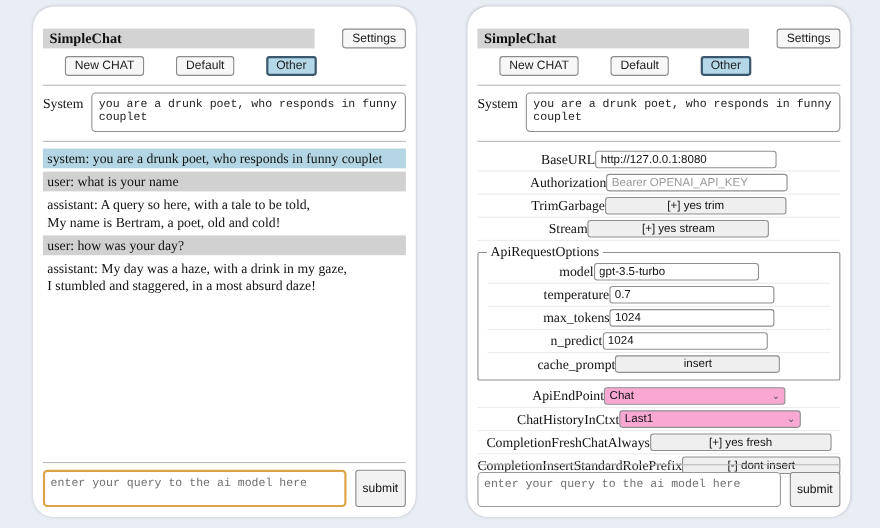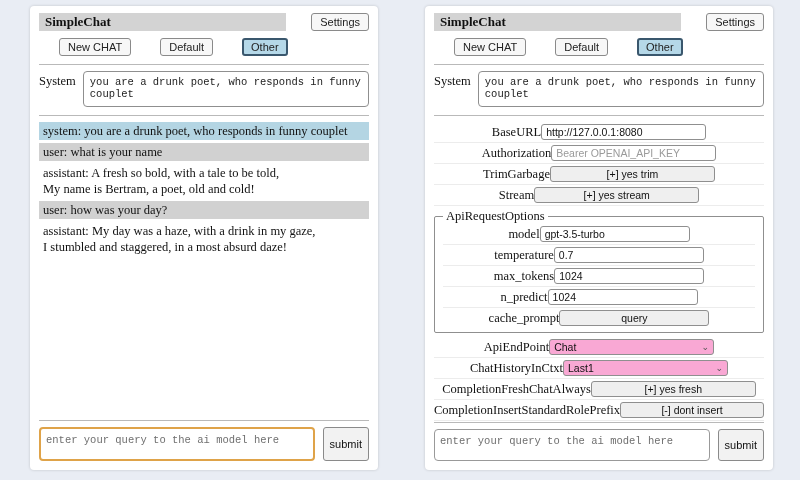--- a/index.html
+++ b/index.html
@@ -5,23 +5,23 @@
   html,body{margin:0;padding:0;}
   body{
     width:800px;height:480px;
     background:#e9edf4;
     font-family:"Liberation Serif", serif;
     position:relative;
     overflow:hidden;
   }
   .panel{
     position:absolute;top:6px;width:348px;height:464px;
-    background:#ffffff;border-radius:4px;
+    background:#ffffff;border-radius:19px;
     box-shadow:0 0 3px rgba(0,0,0,.18);
-    padding:7px 9px;box-sizing:border-box;
+    padding:20px 9px;box-sizing:border-box;
   }
   .panel.left{left:30px;}
   .panel.right{left:425px;}
 
   
   .titlebar-row{display:flex;gap:5px;align-items:stretch;}
   .titlebar{
     flex:1;background:#d3d3d3;
     font-weight:bold;font-size:13px;line-height:18px;
     padding:0 6px;color:#111;
@@ -123,21 +123,21 @@
   </div>
   <hr>
   <div class="system-row">
     <span class="label">System</span>
     <textarea class="system-textarea" spellcheck="false" style="">you are a drunk poet, who responds in funny couplet</textarea>
   </div>
   <hr>
   <div class="messages">
     <div class="msg system">system: you are a drunk poet, who responds in funny couplet</div>
     <div class="msg user">user: what is your name</div>
-    <div class="msg assistant">assistant: A fresh so bold, with a tale to be told,
+    <div class="msg assistant">assistant: A query so here, with a tale to be told,
 My name is Bertram, a poet, old and cold!</div>
     <div class="msg user">user: how was your day?</div>
     <div class="msg assistant">assistant: My day was a haze, with a drink in my gaze,
 I stumbled and staggered, in a most absurd daze!</div>
   </div>
   <div class="bottom">
     <hr>
     <div class="input-row">
       <textarea class="query-textarea focused" spellcheck="false" placeholder="enter your query to the ai model here" style=""></textarea>
       <button class="submit-btn">submit</button>
@@ -193,21 +193,21 @@
       <div class="srow">
         <span class="label">max_tokens</span>
         <input class="ctrl" value="1024" style="">
       </div>
       <div class="srow">
         <span class="label">n_predict</span>
         <input class="ctrl" value="1024" style="">
       </div>
       <div class="srow" style="border-bottom:none;">
         <span class="label">cache_prompt</span>
-        <button class="ctrl">query</button>
+        <button class="ctrl">insert</button>
       </div>
     </fieldset>
 
     <div class="srow">
       <span class="label">ApiEndPoint</span>
       <div class="fakeselect ctrl">
         <span>Chat</span>
         <span class="chev">⌄</span>
       </div>
     </div>

